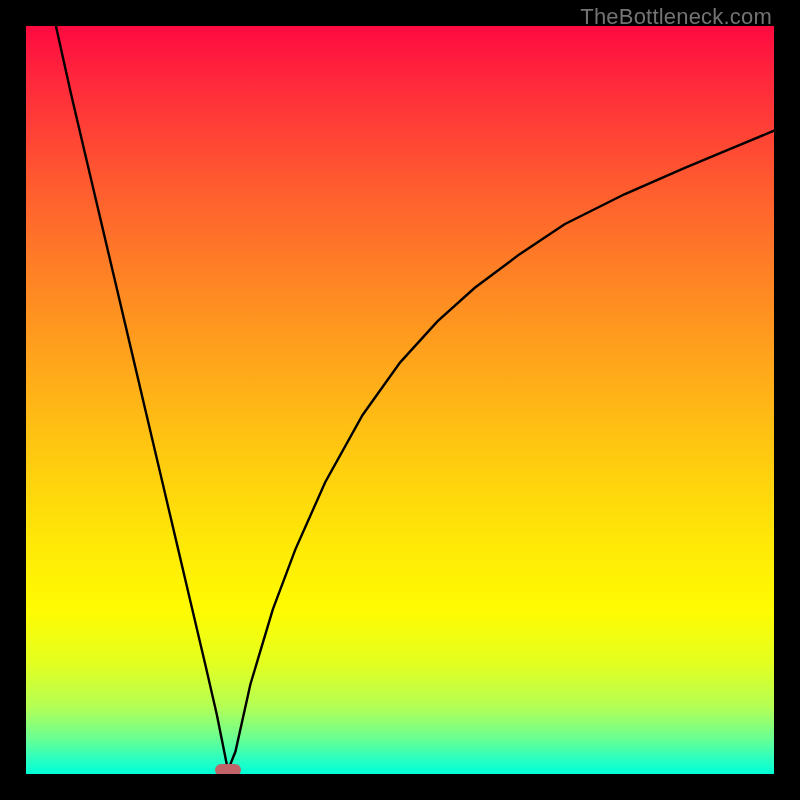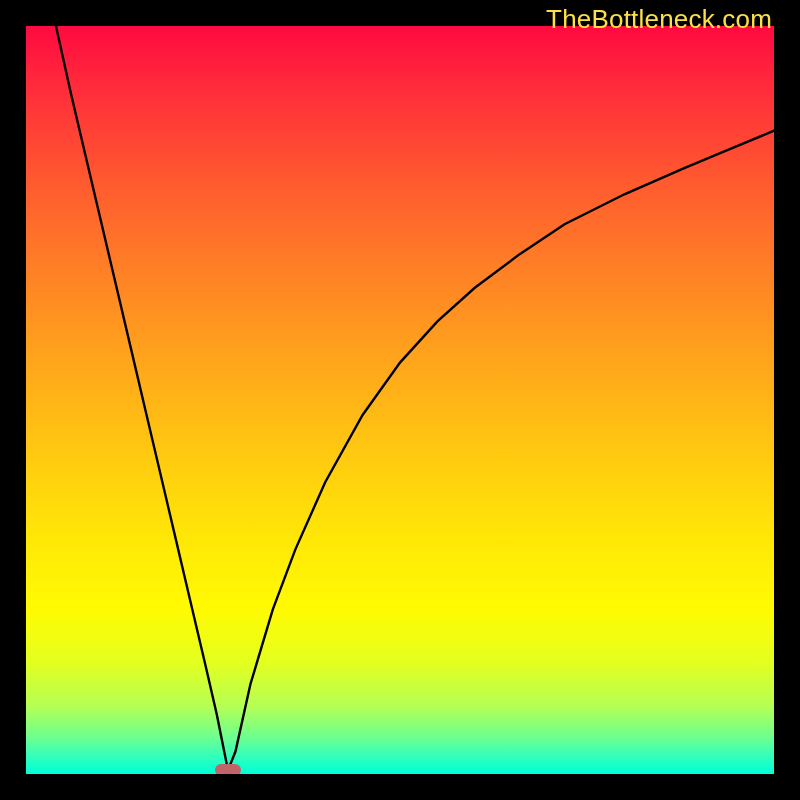--- a/index.html
+++ b/index.html
@@ -46,22 +46,22 @@
       #b4ff55 91%,
       #6fff8e 95%,
       #2affc0 98%,
       #00ffd8 100%
     );
   }
   .watermark {
     position: absolute;
     top: 4px;
     right: 28px;
-    color: #fde047;
-    font-size: 26px;
+    color: #737373;
+    font-size: 22px;
     font-weight: 500;
     letter-spacing: 0.2px;
   }
   svg.curves {
     position: absolute;
     top: 0;
     left: 0;
   }
   .marker {
     position: absolute;

